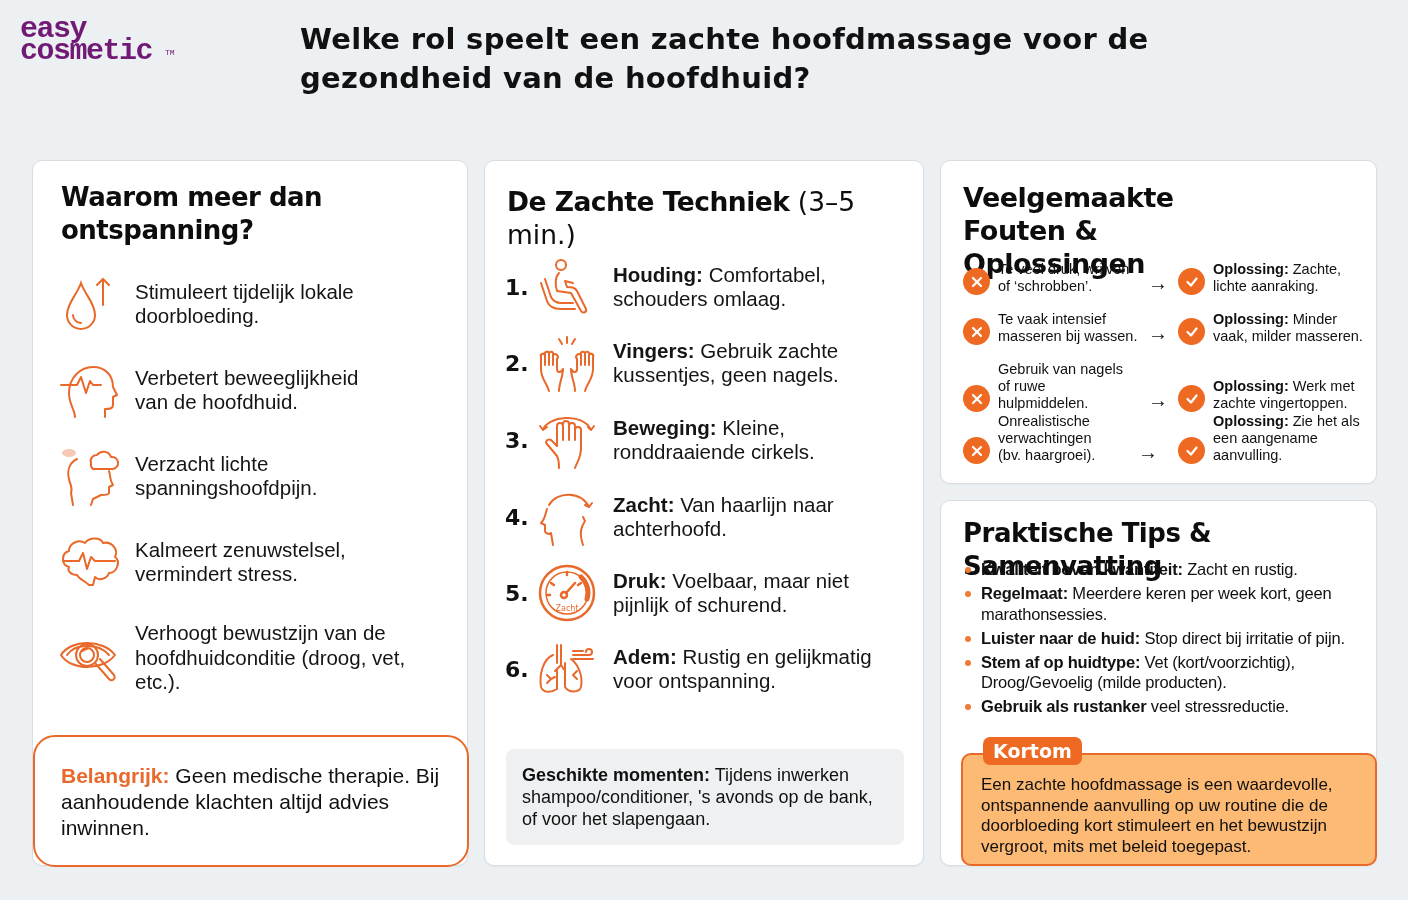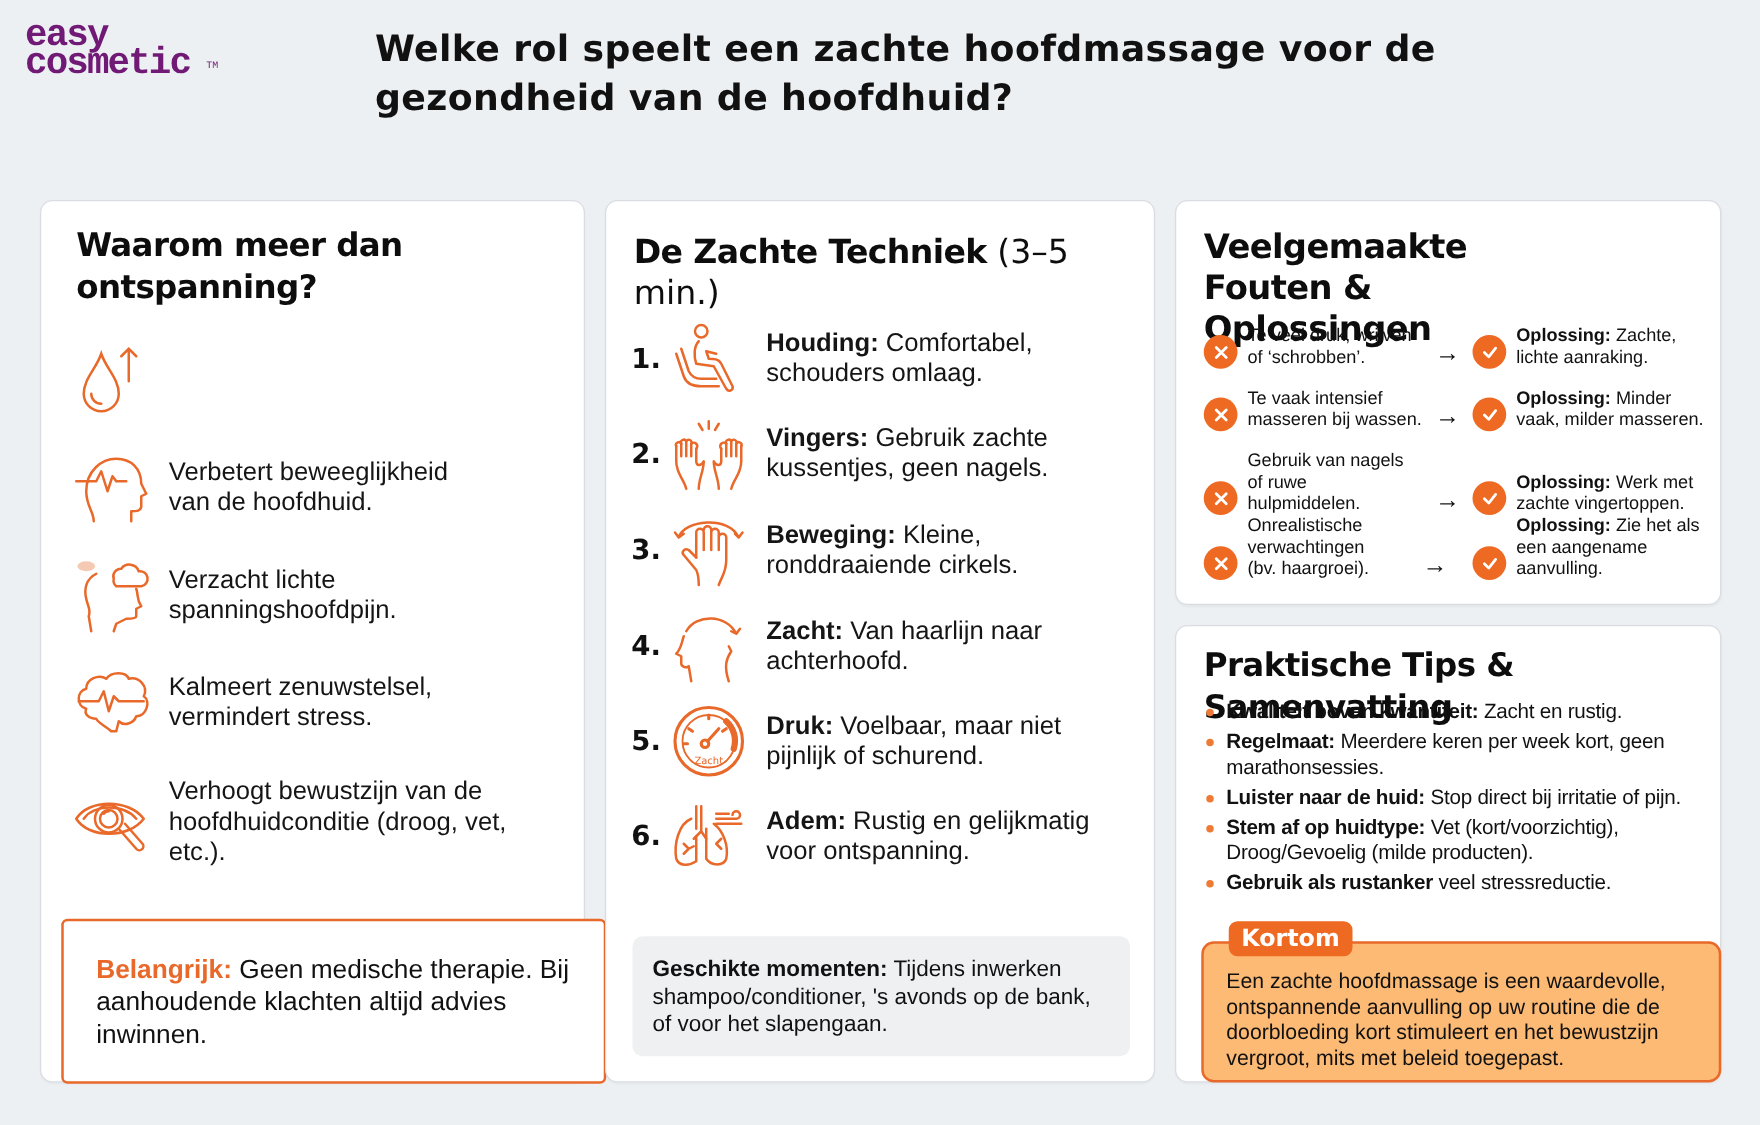--- a/index.html
+++ b/index.html
@@ -32,22 +32,22 @@
   }
   .card h2 .light { font-weight: normal; letter-spacing: 0; }
   
   #c1 { left: 32px; top: 160px; width: 436px; height: 706px; }
   #c1 h2 { position: absolute; left: 28px; top: 20px; }
   .benefit { position: absolute; left: 26px; display: flex; align-items: center; }
   .benefit .ic { width: 62px; height: 62px; flex: none; }
   .benefit .txt { margin-left: 14px; font-size: 20.5px; line-height: 24.5px; color: #151515; }
   .important {
     position: absolute; left: 0px; top: 574px; width: 436px; height: 132px;
-    border: 2px solid #e8692a; border-radius: 5px; background: #fff;
-    padding: 26px 26px; font-size: 21px; line-height: 26px; color: #111; margin-left: 16px;
+    border: 2px solid #e8692a; border-radius: 22px; background: #fff;
+    padding: 26px 26px; font-size: 21px; line-height: 26px; color: #111;
   }
   .important b { color: #e8692a; }
   
   #c2 { left: 484px; top: 160px; width: 440px; height: 706px; }
   #c2 h2 { position: absolute; left: 22px; top: 24px; font-size: 26.5px; }
   .step { position: absolute; left: 20px; display: flex; align-items: center; }
   .step .num { width: 30px; font-family: "DejaVu Sans", sans-serif; font-weight: bold; font-size: 22px; color: #111; }
   .step .ic { width: 60px; height: 60px; flex: none; margin-left: 2px; }
   .step .txt { margin-left: 16px; font-size: 20.5px; line-height: 24.5px; color: #151515; width: 290px; }
   .step .txt b { font-weight: bold; }
@@ -97,20 +97,21 @@
   <h2 style="width:330px">Waarom meer dan ontspanning?</h2>
 
   <div class="benefit" style="top:112px">
     <span class="ic">
       <svg width="62" height="62" viewBox="0 0 62 62" fill="none" stroke="#e8692a" stroke-width="2" stroke-linecap="round">
         <path d="M22 10 C18 22 8 30 8 42 a14 14 0 0 0 28 0 C36 30 26 22 22 10 Z"></path>
         <path d="M14 42 a8 8 0 0 0 8 8"></path>
         <path d="M44 32 V6 M38 12 L44 6 L50 12"></path>
       </svg>
     </span>
+    <span class="txt" style="width:260px">Stimuleert tijdelijk lokale doorbloeding.</span>
   </div>
 
   <div class="benefit" style="top:198px">
     <span class="ic">
       <svg width="62" height="62" viewBox="0 0 62 62" fill="none" stroke="#e8692a" stroke-width="2" stroke-linecap="round" stroke-linejoin="round">
         <path d="M16 58 C16 50 10 46 10 34 C10 18 22 8 34 8 C46 8 54 16 54 28 L58 36 L54 38 L54 46 C54 50 50 50 46 50 L46 58"></path>
         <path d="M2 26 H18 L22 18 L27 34 L31 22 L34 26 H42"></path>
       </svg>
     </span>
     <span class="txt" style="width:260px">Verbetert beweeglijkheid van de hoofdhuid.</span>

